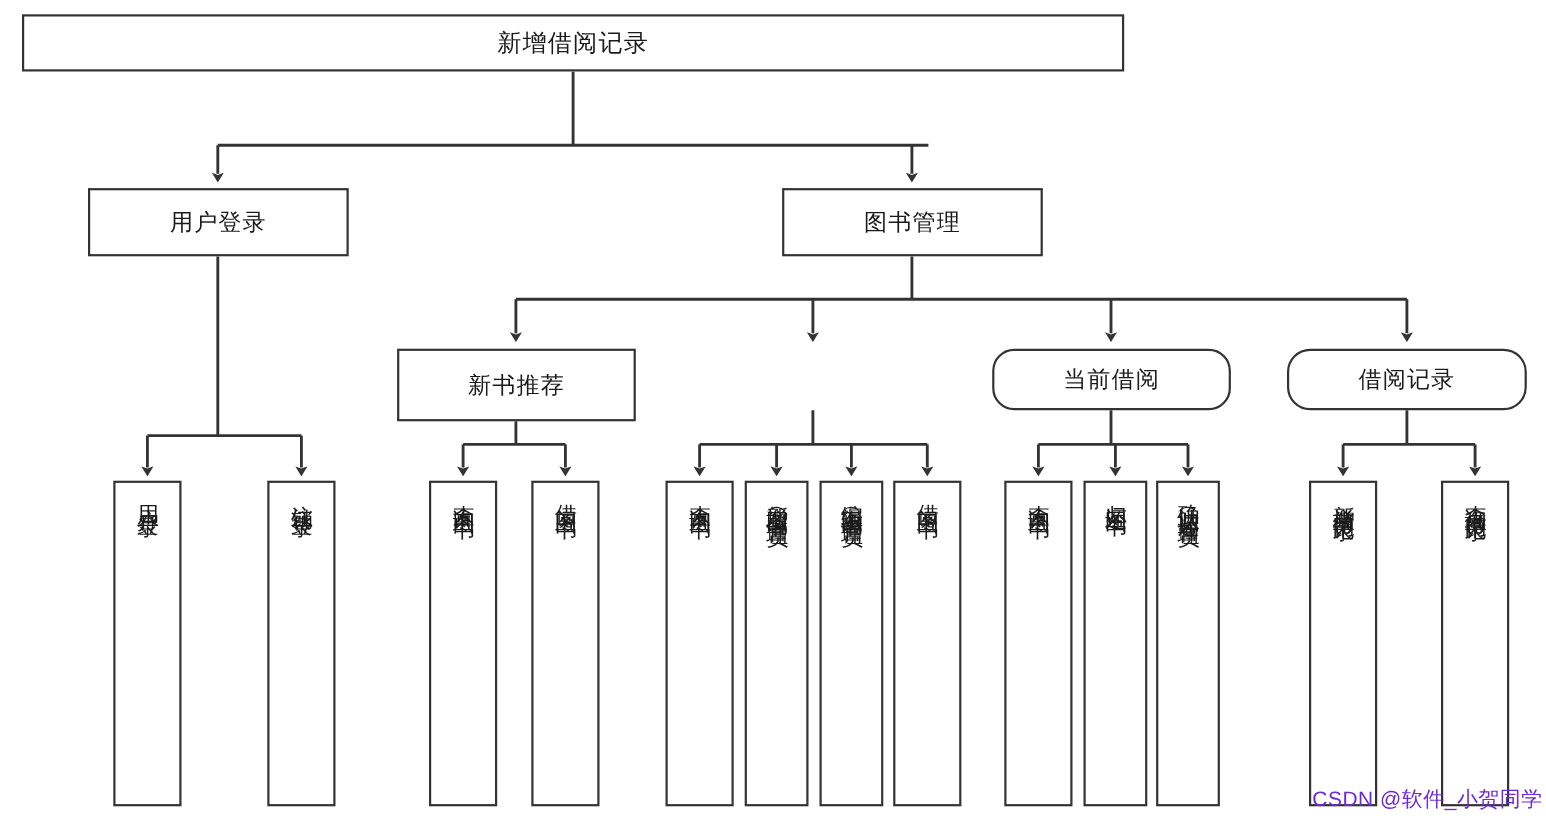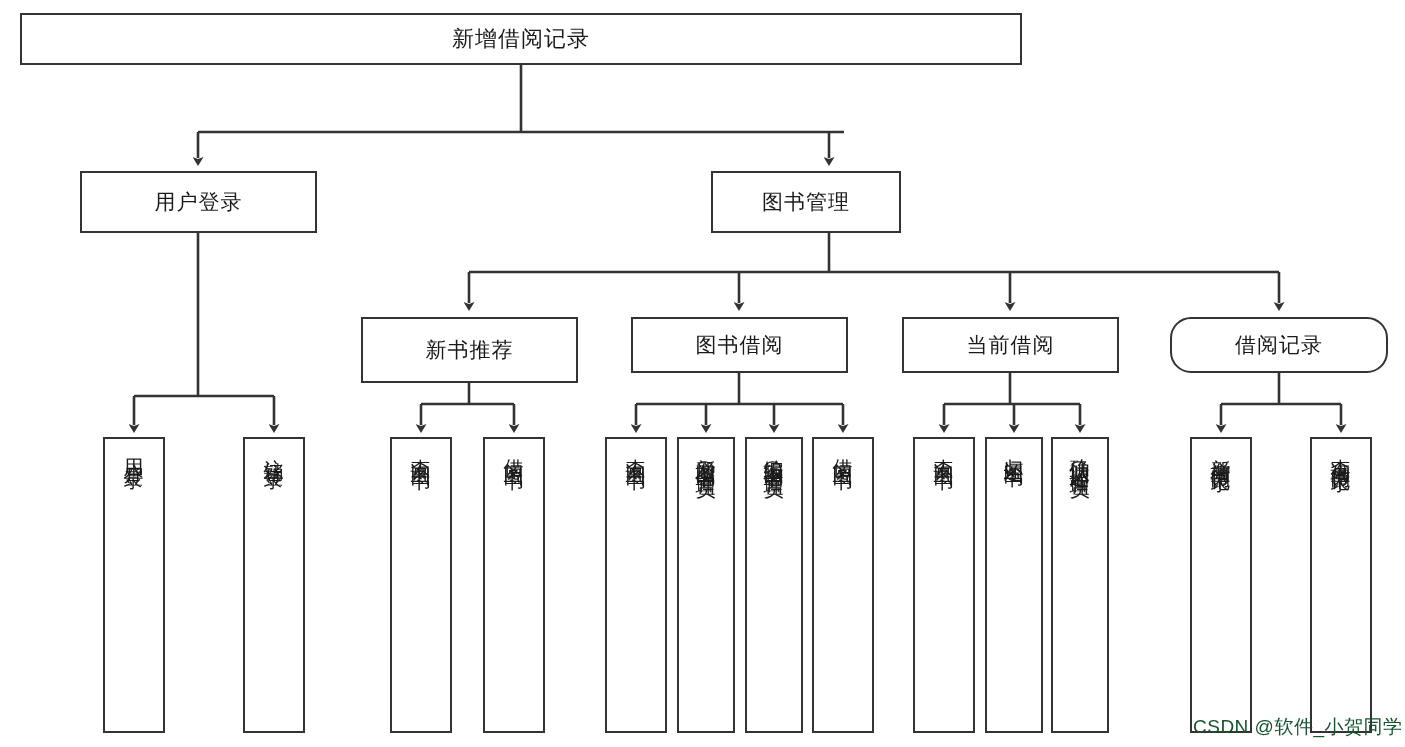--- a/index.html
+++ b/index.html
@@ -56,21 +56,21 @@
     white-space: nowrap;
   }
   .leaf.tall .leaf-text {
     letter-spacing: 3px;
   }
   .node-label {
     white-space: nowrap;
   }
   .watermark {
     position: absolute;
-    color: #14532d;
+    color: #6d28d9;
     font-size: 19px;
     white-space: nowrap;
     letter-spacing: 0.5px;
   }
 </style>
 </head>
 <body>
 
 <div id="canvas">
 
@@ -136,31 +136,28 @@
     </g>
   </svg>
 
   <div class="node horiz root" style="left:20px; top:13px; width:1002px; height:52px;">
     <span class="node-label">新增借阅记录</span>
   </div>
 
   <div class="node horiz" style="left:80px; top:171px; width:237px; height:62px;">
     <span class="node-label">用户登录</span>
   </div>
-  <div class="node horiz" style="left:711px; top:171px; width:190px; height:62px;">
+  <div class="node horiz" style="left:711px; top:171px; width:237px; height:62px;">
     <span class="node-label">图书管理</span>
   </div>
 
   <div class="node horiz" style="left:361px; top:317px; width:217px; height:66px;">
     <span class="node-label">新书推荐</span>
   </div>
-  <div class="node horiz" style="left:631px; top:317px; width:217px; height:56px;">
-    <span class="node-label">图书借阅</span>
-  </div>
-  <div class="node horiz" style="left:902px; top:317px; width:217px; height:56px;">
+  <div class="node horiz" style="left:902px; top:317px; width:217px; height:56px;border-radius:20px;">
     <span class="node-label">当前借阅</span>
   </div>
   <div class="node horiz" style="left:1170px; top:317px; width:218px; height:56px;border-radius:21px;">
     <span class="node-label">借阅记录</span>
   </div>
 
   <div class="node leaf" style="left:103px; top:437px; width:62px; height:296px;">
     <span class="leaf-text">用户登录</span>
   </div>
   <div class="node leaf" style="left:243px; top:437px; width:62px; height:296px;">

